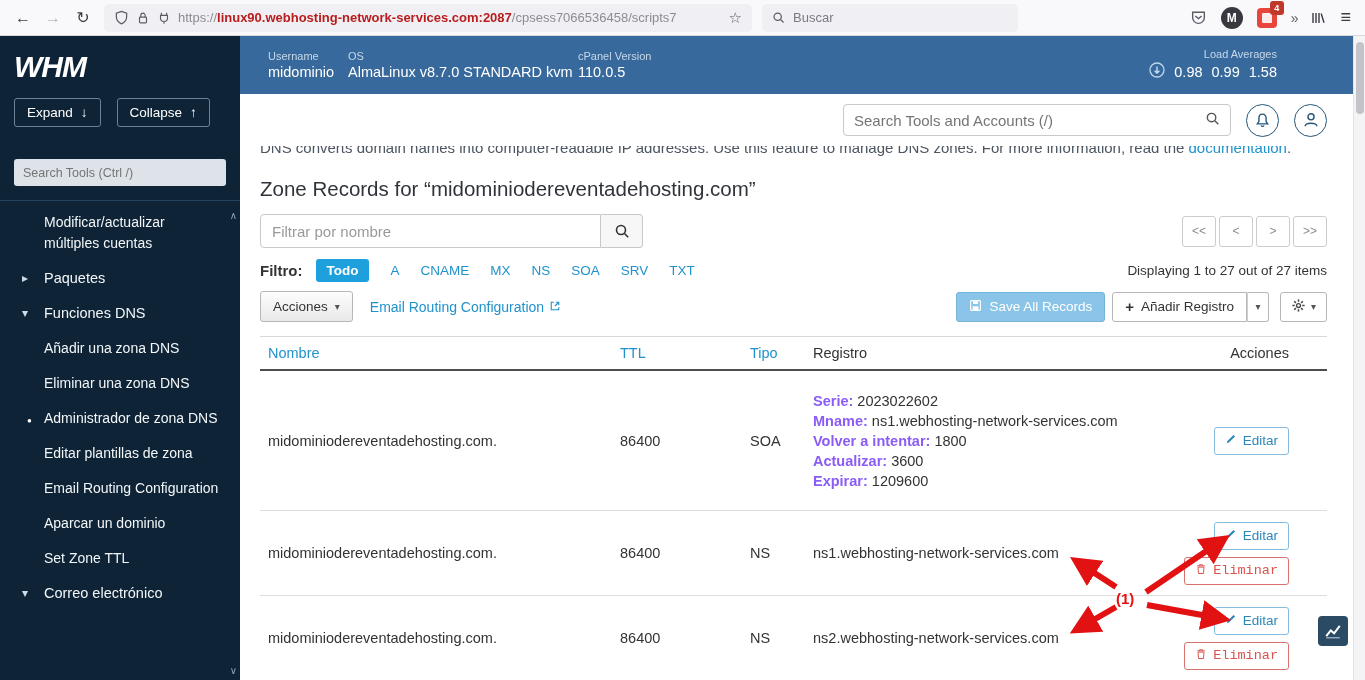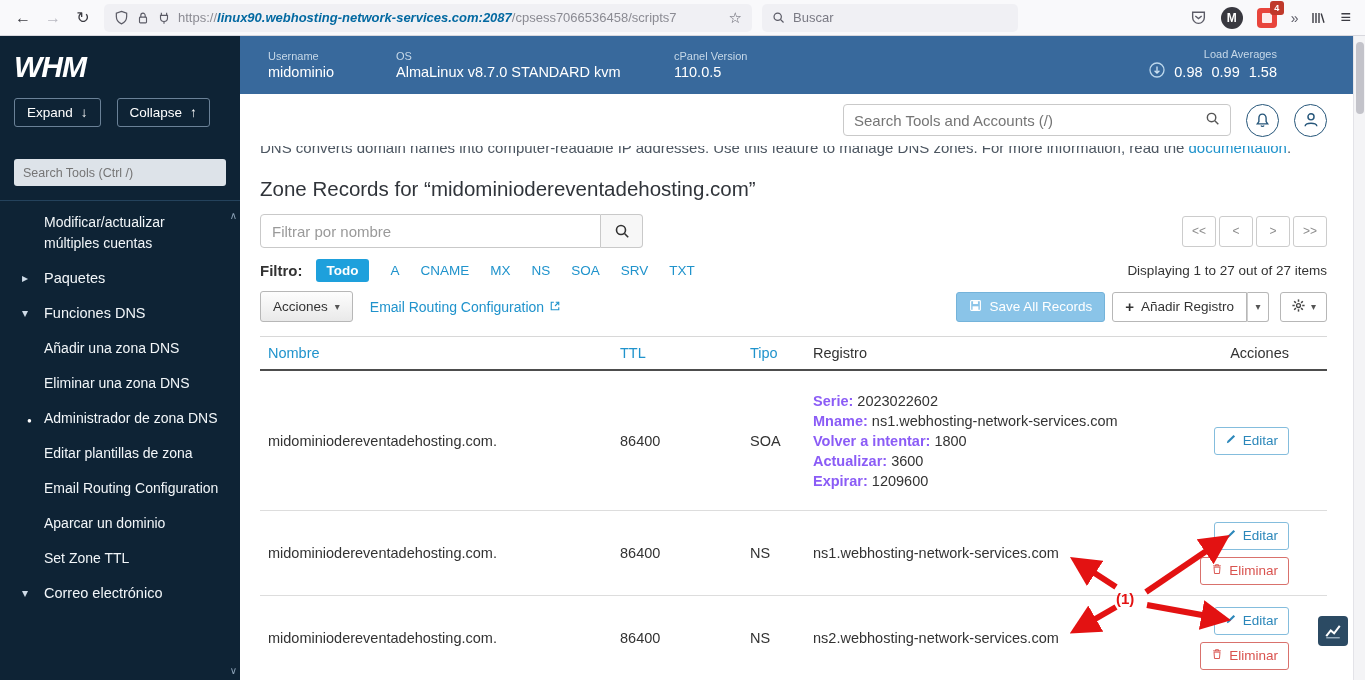--- a/index.html
+++ b/index.html
@@ -9,21 +9,21 @@
   
   .browser-bar { position:absolute; top:0; left:0; width:1365px; height:36px; background:#f9f9fb;
     border-bottom:1px solid #d8d8de; display:flex; align-items:center; padding:0 8px; z-index:60; }
   .nav-btn { width:30px; height:28px; display:flex; align-items:center; justify-content:center;
     font-size:16px; color:#3c3c43; border-radius:4px; cursor:pointer; }
   .nav-btn.disabled { color:#b9b9c1; }
   .url-bar { width:648px; height:28px; margin-left:6px; background:#f0f0f4; border-radius:5px;
     display:flex; align-items:center; padding:0 10px; gap:7px; }
   .ub-icon { display:flex; align-items:center; }
   .url-text { flex:1; font-size:13px; white-space:nowrap; overflow:hidden; color:#8b8b93; }
-  .u-host { color:#0369a1; font-weight:bold;font-style:italic; }
+  .u-host { color:#b91c1c; font-weight:bold; }
   .star-icon { color:#5b5b66; font-size:15px; }
   .search-bar { width:256px; height:28px; margin-left:10px; background:#f0f0f4; border-radius:5px;
     display:flex; align-items:center; padding:0 10px; gap:8px; }
   .s-ph { font-size:13px; color:#7a7a84; }
   .right-icons { margin-left:auto; display:flex; align-items:center; gap:14px; padding-right:6px; }
   .profile-circle { width:22px; height:22px; border-radius:50%; background:#38383f; color:#fff;
     font-size:12px; font-weight:bold; display:flex; align-items:center; justify-content:center; }
   .ext-wrap { position:relative; }
   .ext-icon { width:20px; height:20px; background:#e8453c; border-radius:4px; display:flex; align-items:center; justify-content:center; }
   .ext-icon .grid { width:10px; height:10px; background:
@@ -52,21 +52,21 @@
   .mi { position:relative; padding:7px 20px 7px 44px; font-size:14px; line-height:21px; cursor:pointer; color:#f2f6f9; }
   .mi.top { font-size:14.5px; }
   .mi .chev { position:absolute; left:22px; top:7px; font-size:12px; color:#cfdce8; }
   .mi .bullet { position:absolute; left:27px; top:9px; font-size:8px; color:#fff; }
   .side-scroll-up { position:absolute; top:174px; right:3px; color:#8aa0b5; font-size:10px; z-index:41; }
   .side-scroll-down { position:absolute; bottom:4px; right:3px; color:#8aa0b5; font-size:10px; z-index:41; }
 
   
   .main-area { position:absolute; top:36px; left:240px; width:1113px; height:644px; background:#fff; }
 
-  .server-bar { height:58px; background:#38699c; display:flex; align-items:center; padding:0 26px 0 28px;gap:48px; }
+  .server-bar { height:58px; background:#38699c; display:flex; align-items:center; padding:0 26px 0 28px; }
   .sv-col { display:flex; flex-direction:column; gap:2px; }
   .sv-label { font-size:11px; color:#c6d8e8; }
   .sv-value { font-size:14.5px; color:#fff; }
   .sv-user { width:80px; } .sv-host { width:260px; } .sv-os { width:230px; }
   .sv-load { margin-left:auto; padding-right:50px; align-items:flex-end; }
   .load-row { display:flex; align-items:center; gap:9px; }
   .load-num { font-size:14.5px; color:#fff; }
 
   .white-header { position:relative; z-index:3; height:52px; background:#fff; display:flex; align-items:center;
     justify-content:flex-end; padding-right:26px; gap:15px; }
@@ -128,21 +128,21 @@
   .drow { border-bottom:1px solid #ddd; font-size:14.5px; color:#333; }
   .drow > div { padding-left:8px; }
   .row-soa { height:140px; }
   .row-ns { height:85px; }
   .soa-block { line-height:20px; }
   .soa-line b { color:#8b5cf6; }
   .act-stack { display:flex; flex-direction:column; align-items:flex-end; gap:7px; padding-right:38px; }
   .btn-edit { height:28px; padding:0 10px; border:1px solid #84bddd; border-radius:3px; background:#fff;
     color:#2b87ba; font-size:13.5px; display:flex; align-items:center; gap:6px; cursor:pointer; font-family:inherit; }
   .btn-del { height:28px; padding:0 10px; border:1px solid #d9716c; border-radius:3px; background:#fff;
-    color:#d9534f; font-size:13.5px; display:flex; align-items:center; gap:6px; cursor:pointer; font-family:Liberation Sans, sans-serif; }
+    color:#d9534f; font-size:13.5px; display:flex; align-items:center; gap:6px; cursor:pointer; font-family:Liberation Mono, monospace; }
 
   
   .ann-svg { position:absolute; top:0; left:0; z-index:50; pointer-events:none; }
   .ann-label { position:absolute; left:1116px; top:590px; z-index:51; color:#e31212; font-size:15px; font-weight:bold; }
   .feedback-btn { position:absolute; left:1318px; top:616px; width:30px; height:30px; background:#2b4a63;
     border-radius:4px; z-index:52; display:flex; align-items:center; justify-content:center; cursor:pointer; }
 </style>
 </head>
 <body>
 

